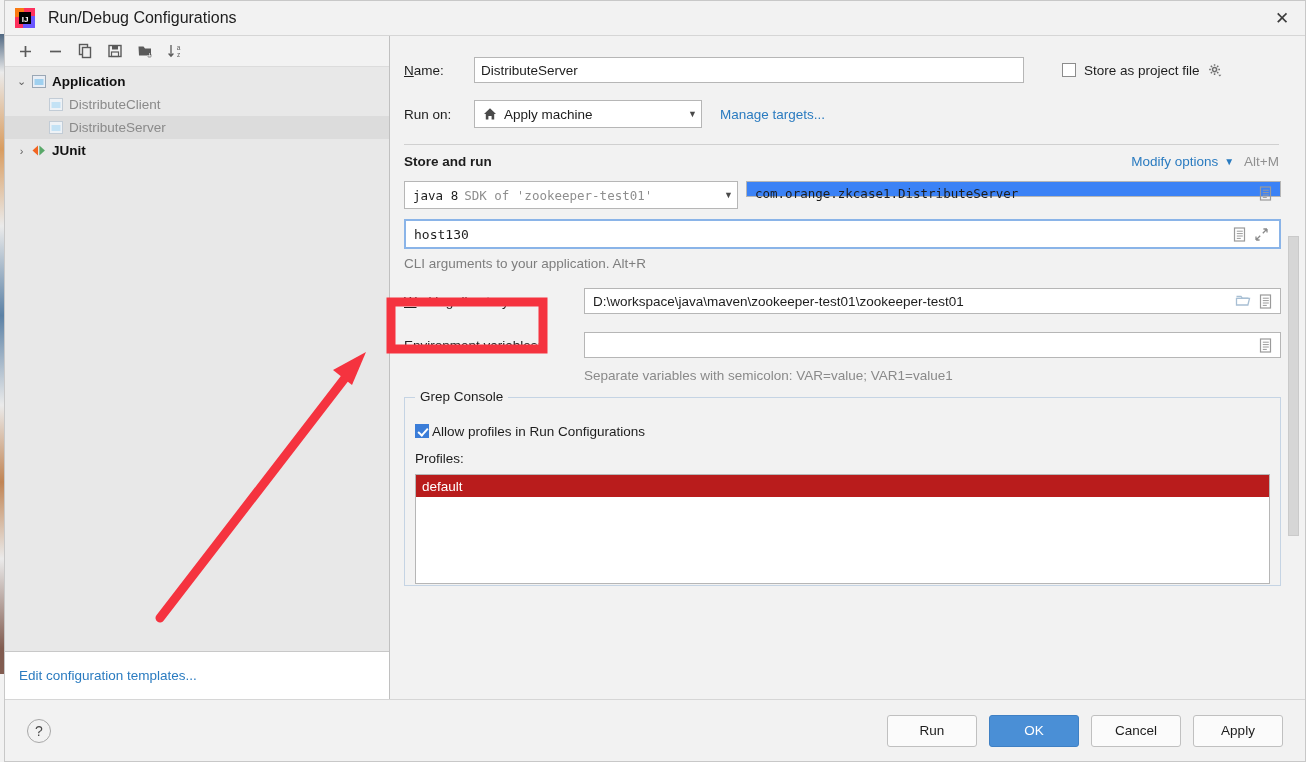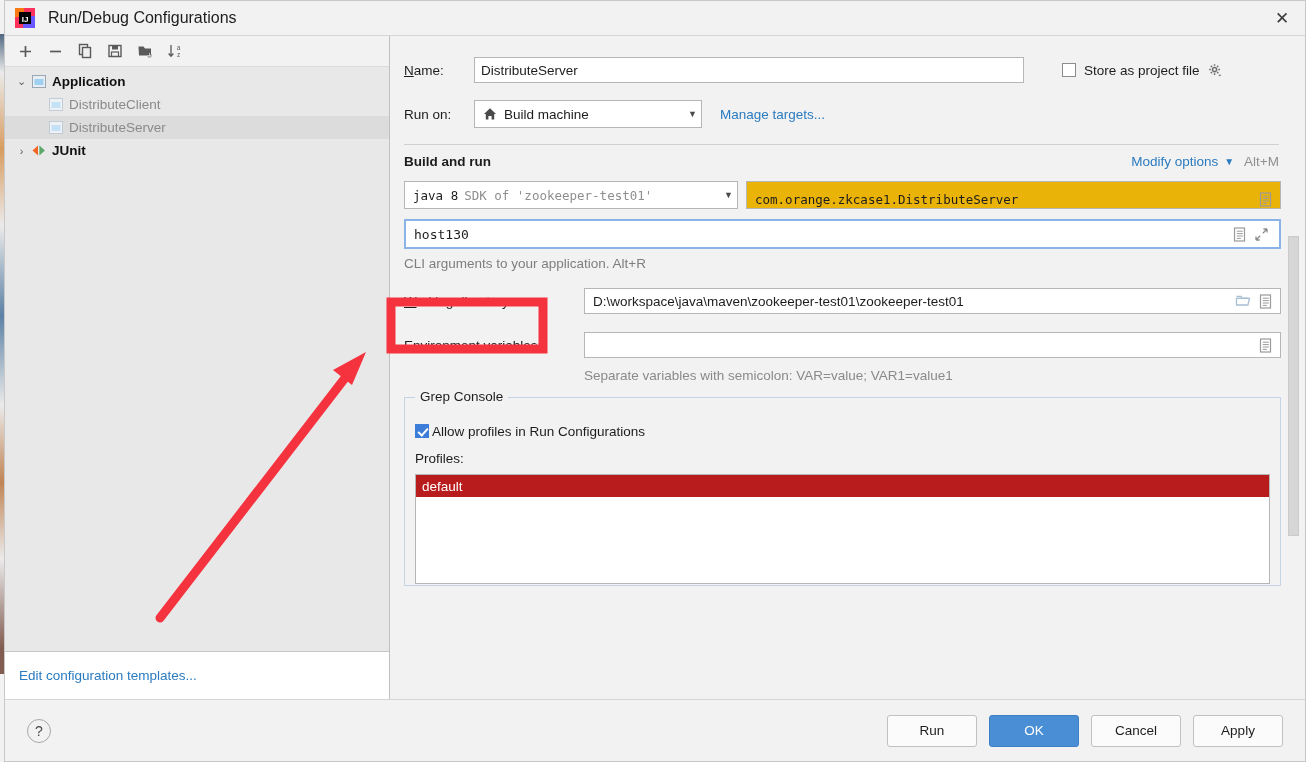--- a/index.html
+++ b/index.html
@@ -158,21 +158,21 @@
 
   #row-sdk { margin-top: 12px; display:flex; gap:8px; padding-left:2px; }
   #sdk-combo {
     width: 334px; height:28px; background:#fff; border:1px solid #b6b6b6;
     display:flex; align-items:center; padding: 0 4px 0 8px;
     font-family:"DejaVu Sans Mono", monospace; font-size:12.5px;
   }
   #sdk-combo .dim { color:#8e8e8e; margin-left:6px; }
   #sdk-combo .arrow { margin-left:auto; color:#4a4a4a; font-size:9px; padding-left:8px; font-family:"Liberation Sans",sans-serif;}
   #mainclass-field {
-    flex: 1; height:28px; background:#eab308; border:1px solid #b6b6b6;
+    flex: 1; height:16px; background:#3b82f6; border:1px solid #b6b6b6;
     display:flex; align-items:center; padding: 8px 4px 0 8px;
     font-family:"DejaVu Sans Mono", monospace; font-size:12.5px;
   }
   #mainclass-field .txt { flex:1; }
 
   #row-cli { margin-top: 10px; display:flex; padding-left:2px; }
   #cli-field {
     flex:1; height:30px; background:#fff;
     border:2px solid #8ab4e8;
     display:flex; align-items:center; padding: 0 6px 0 8px;
@@ -393,31 +393,31 @@
         </div>
 
         <div class="row" id="row-runon">
           <div class="lbl" id="runon-label">Run on:</div>
           <div class="combo" id="runon-combo">
             <span style="display:flex;margin-right:7px;">
               <svg width="14" height="14" viewBox="0 0 14 14">
                 <path d="M7 1.3 L13 7 L11.2 7 L11.2 12.6 L8.6 12.6 L8.6 9 L5.4 9 L5.4 12.6 L2.8 12.6 L2.8 7 L1 7 Z" fill="#4a4a4a"></path>
               </svg>
             </span>
-            <span>Build machine</span>
+            <span>Apply machine</span>
             <span class="arrow">▼</span>
           </div>
           <div id="manage-link">Manage targets...</div>
         </div>
 
 
         <div id="sep"></div>
 
         <div id="row-buildrun">
-          <div id="buildrun-title">Build and run</div>
+          <div id="buildrun-title">Store and run</div>
           <div id="modify-wrap">
             <span id="modify-link">Modify options</span>
             <span id="modify-chev">▼</span>
             <span id="modify-shortcut">Alt+M</span>
           </div>
         </div>
 
         <div id="row-sdk">
           <div id="sdk-combo">
             <span>java 8</span>

